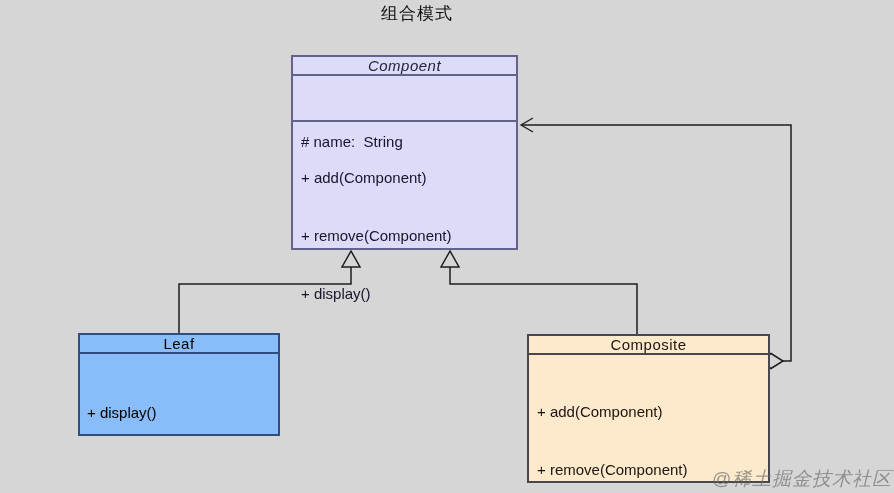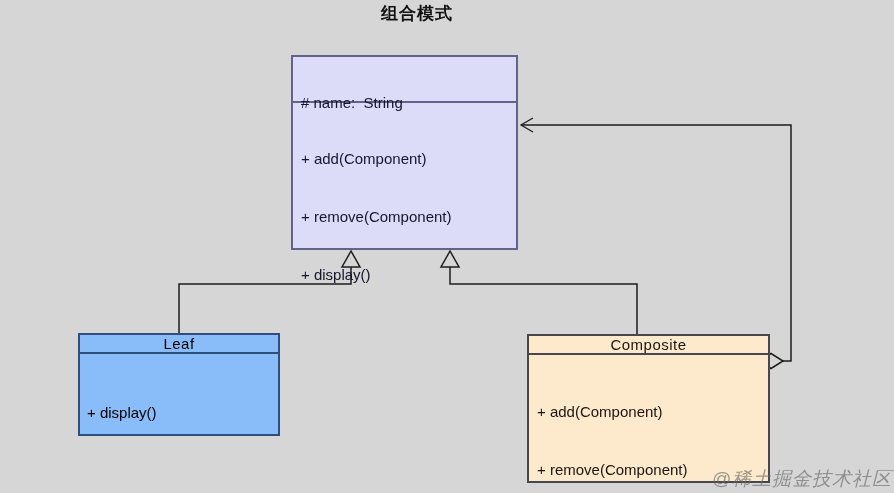--- a/index.html
+++ b/index.html
@@ -15,21 +15,21 @@
     background: #d6d6d6;
     overflow: hidden;
   }
   .diagram-title {
     position: absolute;
     left: 0;
     top: 2px;
     width: 834px;
     text-align: center;
     font-size: 17px;
-    font-weight: 700;
+    font-weight: 400;
     color: #111111;
     letter-spacing: 1px;
   }
   svg.connectors {
     position: absolute;
     left: 0;
     top: 0;
     width: 894px;
     height: 493px;
   }
@@ -63,21 +63,21 @@
   }
   .class-compoent .name {
     height: 47px;
     font-style: italic;
     color: #23233f;
     border-bottom: 2px solid #62628a;
   }
   .class-compoent .attrs {
     height: 46px;
     border-bottom: 2px solid #62628a;
-    padding: 0 0 0 8px;
+    padding: 20px 0 0 8px;
   }
   .class-compoent .methods { padding: 10px 0 0 8px; }
 
   
   .class-leaf {
     left: 78px; top: 333px;
     width: 202px; height: 103px;
     background: #89bdf9;
     border: 2px solid #2f4d7d;
     color: #000000;
@@ -128,20 +128,21 @@
     
     <path d="M 450,267 V 284 H 637 V 334" fill="none" stroke="#1e1e1e" stroke-width="1.5"></path>
     <polygon points="450,251 441,267 459,267" fill="#d6d6d6" stroke="#1e1e1e" stroke-width="1.5"></polygon>
      Compoent --&gt;
     <path d="M 783,361 H 791 V 125 H 521" fill="none" stroke="#1e1e1e" stroke-width="1.5"></path>
     <polygon points="759,361 771,353.5 783,361 771,368.5" fill="#d6d6d6" stroke="#1e1e1e" stroke-width="1.5"></polygon>
     <path d="M 533,118 L 521,125 L 533,132" fill="none" stroke="#1e1e1e" stroke-width="1.3"></path>
   </svg>
 
   <div class="uml-class class-compoent">
+    <div class="name">Compoent</div>
     <div class="rows attrs">
       <div class="row"># name:  String</div>
     </div>
     <div class="rows methods">
       <div class="row">+ add(Component)</div>
       <div class="row">+ remove(Component)</div>
       <div class="row">+ display()</div>
     </div>
   </div>
 

